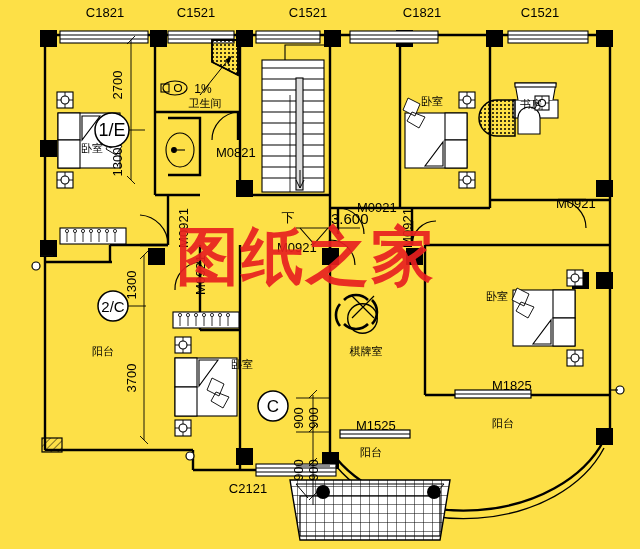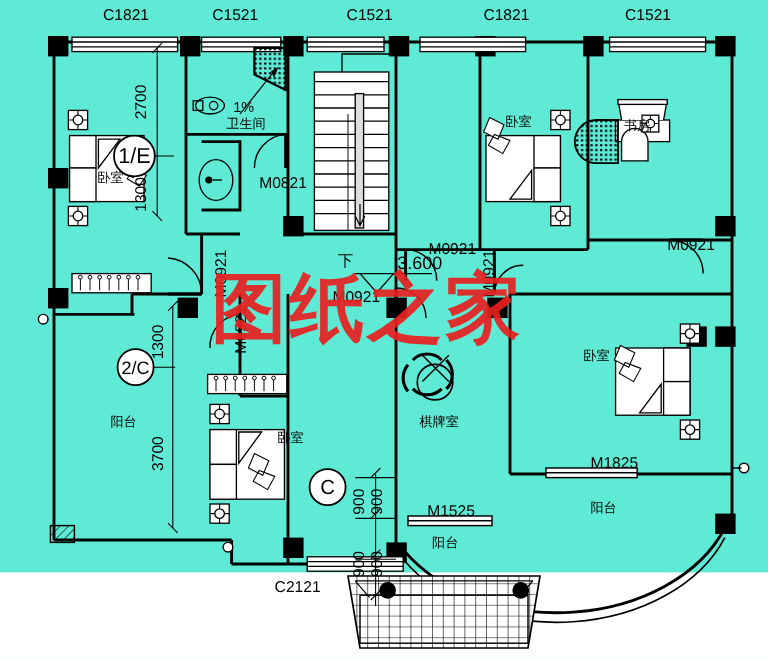--- a/index.html
+++ b/index.html
@@ -1,18 +1,18 @@
 <!DOCTYPE html>
 <html><head>
 <meta charset="utf-8">
 <style>
   html,body{margin:0;padding:0;background:#ffffff;}
   body{width:640px;height:549px;overflow:hidden;
        font-family:"Liberation Sans","DejaVu Sans",sans-serif;}
-  #stage{position:relative;width:640px;height:477px;background:#5eead4;}
+  #stage{position:relative;width:640px;height:549px;background:#fde047;}
   #stage svg{position:absolute;left:0;top:0;}
   .wm{position:absolute;left:176px;top:225px;width:300px;height:110px;
       pointer-events:none;}
   .wm-text{font-family:"DejaVu Serif","Liberation Serif",serif;
       font-size:63px;font-weight:bold;color:#e8201f;letter-spacing:2px;
       line-height:1;white-space:nowrap;opacity:.92;}
 </style>
 </head>
 <body>
 

